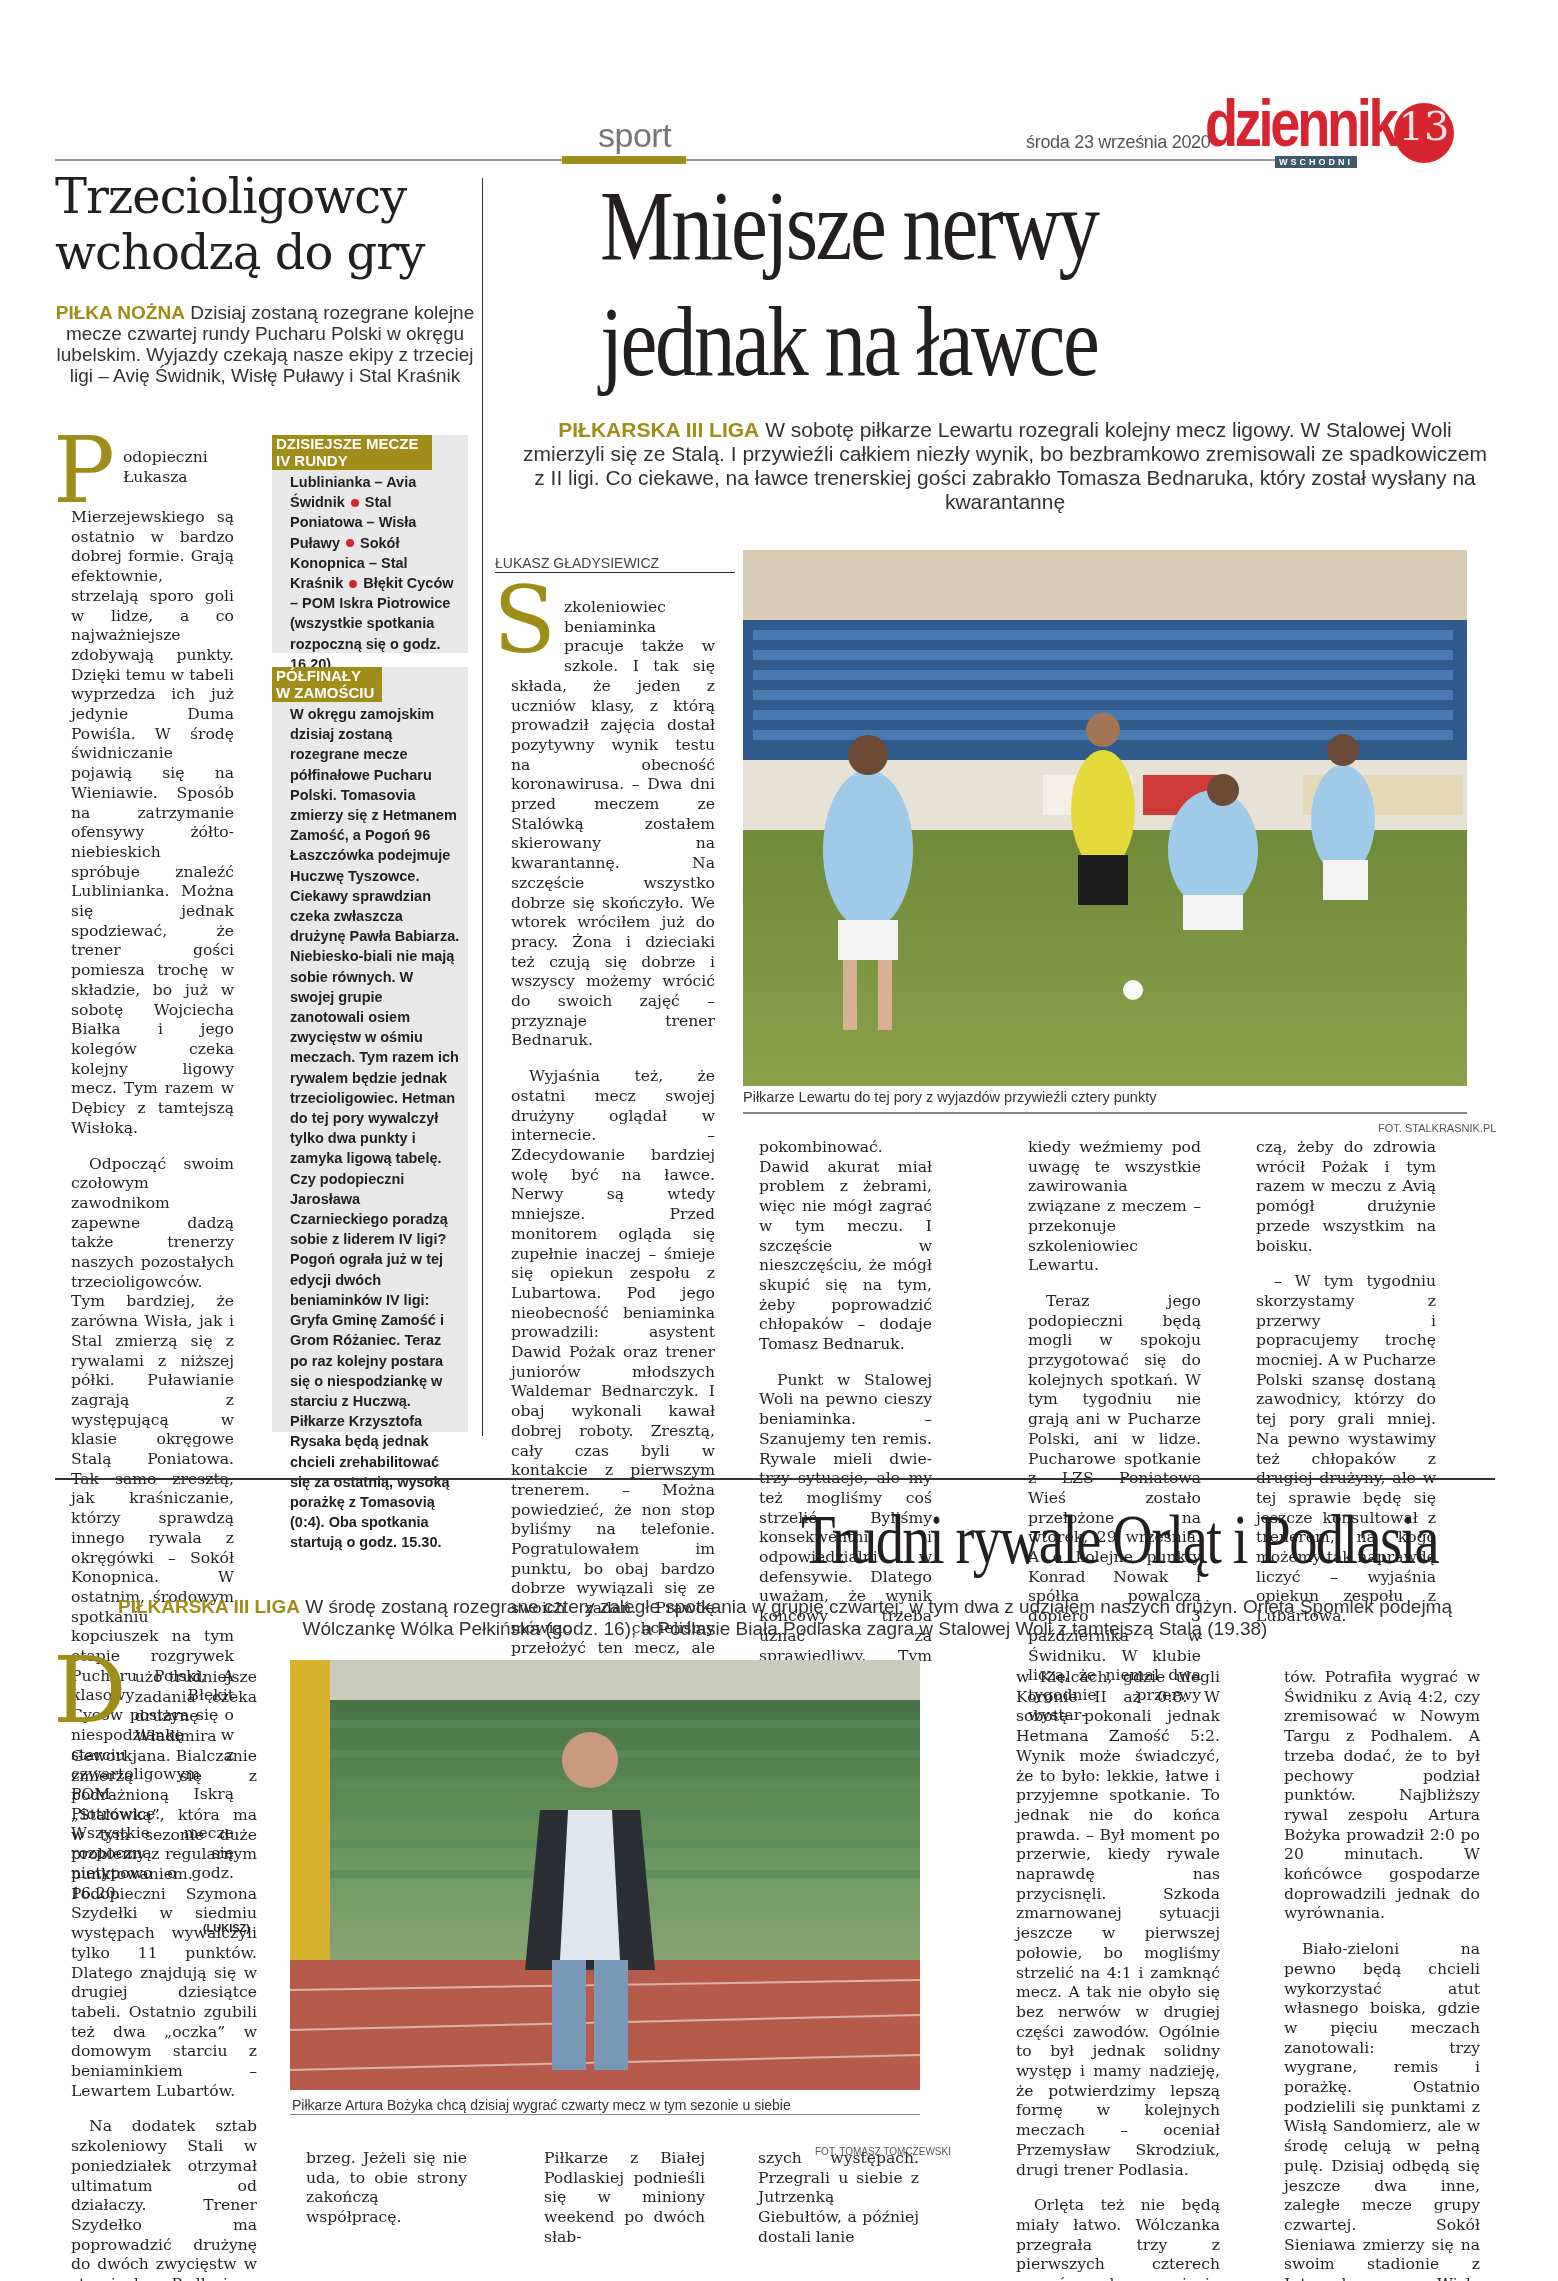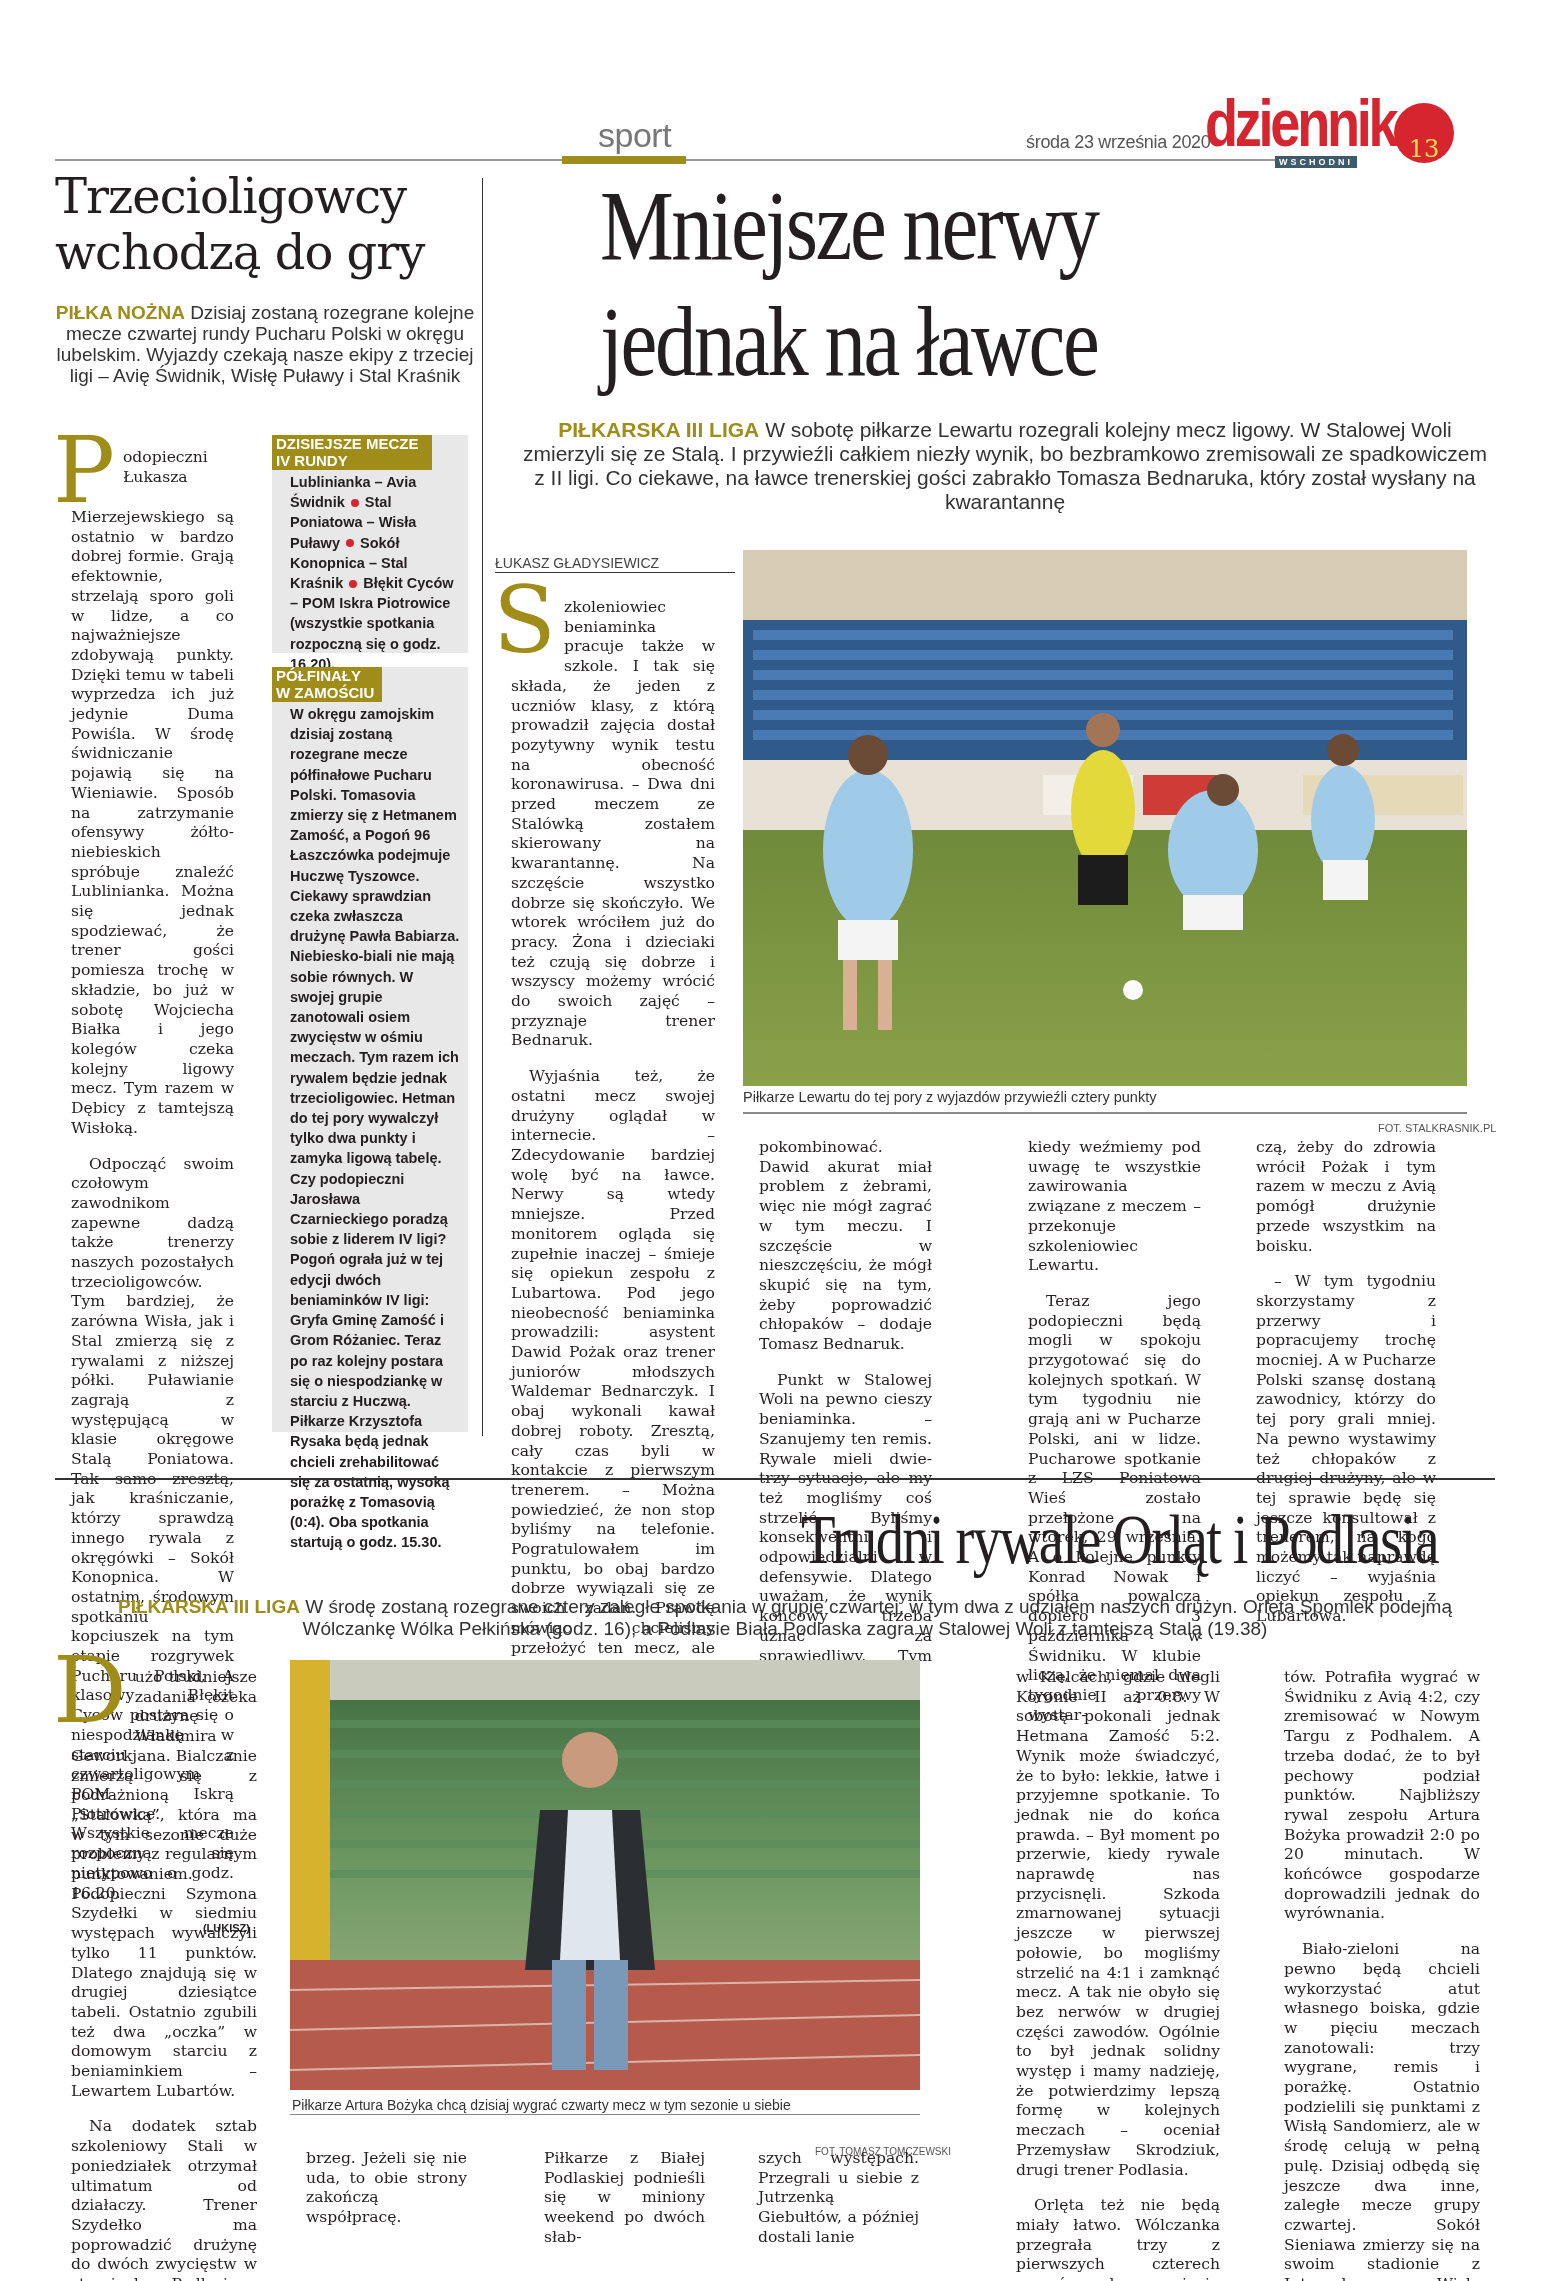--- a/index.html
+++ b/index.html
@@ -7,21 +7,21 @@
   .abs { position: absolute; }
 
   
   .section-label { left: 598px; top: 116px; font-size: 34px; color: #777; font-family: "Liberation Sans", sans-serif; font-weight: 300; letter-spacing: -0.5px; }
   .gold-underline { left: 562px; top: 156px; width: 124px; height: 8px; background: #a08c18; }
   .top-rule { left: 55px; top: 159px; width: 1290px; height: 2px; background: #9a9a9a; }
   .date { left: 1026px; top: 132px; font-size: 18px; color: #555; font-family: "Liberation Sans", sans-serif; letter-spacing: -0.3px; }
   .logo { left: 1205px; top: 104px; width: 170px; height: 64px; }
   .logo-text { position: absolute; left: 0; top: -14px; font-family: "Liberation Sans", sans-serif; font-weight: 700; font-size: 66px; color: #d7252f; letter-spacing: -4px; transform: scaleX(0.82); transform-origin: left top; line-height: 1; }
   .logo-sub { position: absolute; left: 70px; top: 52px; background: #3d5b6b; color: #fff; font-size: 9px; font-weight: 700; letter-spacing: 3px; padding: 1px 4px; font-family: "Liberation Sans", sans-serif; }
-  .page-num { left: 1394px; top: 103px; width: 60px; height: 60px; border-radius: 50%; background: #d7252f; color: #fde047; font-family: "DejaVu Serif", serif; font-size: 24px; display: flex; align-items: flex-end; justify-content: center; }
+  .page-num { left: 1394px; top: 103px; width: 60px; height: 60px; border-radius: 50%; background: #d7252f; color: #e5e5e5; font-family: "DejaVu Serif", serif; font-size: 40px; display: flex; align-items: flex-start; justify-content: center; }
 
   
   .left-title { left: 55px; top: 168px; width: 420px; text-align: left; font-family: "DejaVu Serif", serif; font-size: 48px; line-height: 56px; font-weight: 400; letter-spacing: -1px; color: #231f20; }
   .lead { font-family: Liberation Sans, sans-serif; font-size: 19px; line-height: 21px; text-align: center; color: #333; }
   .lead b { color: #a08c18; font-weight: 700; }
   .left-lead { left: 55px; top: 302px; width: 420px; }
   .vrule-left { left: 482px; top: 178px; width: 1px; height: 1258px; background: #333; }
 
   .body-text { font-family: "DejaVu Serif", serif; font-size: 15.6px; line-height: 19.7px; text-align: justify; color: #231f20; hyphens: auto; }
   .body-text p { margin: 16px; text-indent: 18px; }

